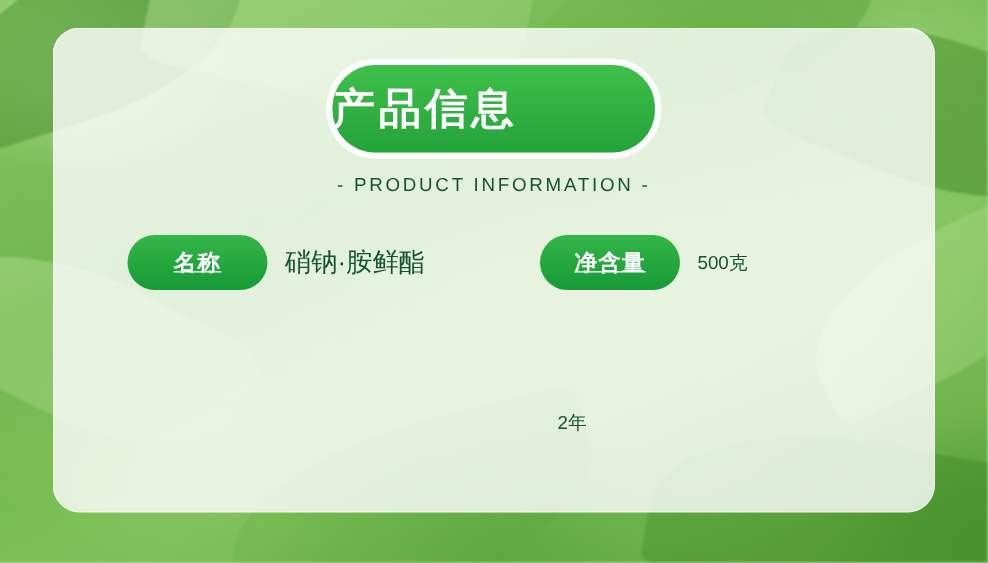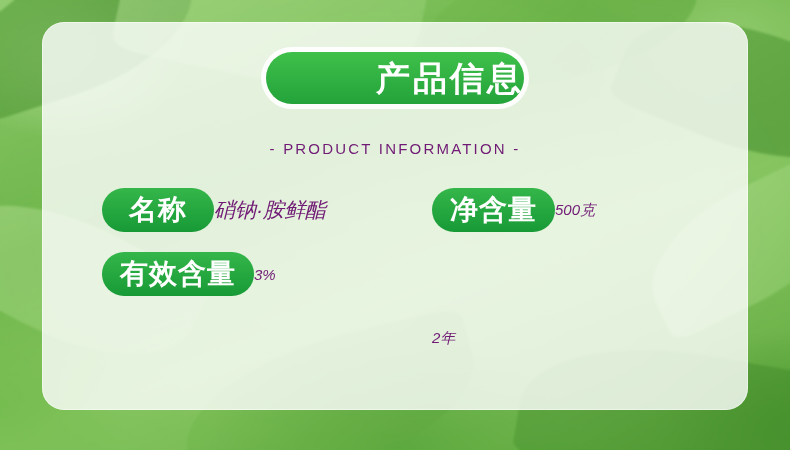--- a/index.html
+++ b/index.html
@@ -61,43 +61,43 @@
     box-shadow: 0 0 0 1px rgba(255,255,255,0.45) inset;
   }
 
   
   .title-pill {
     position: absolute;
     left: 50%;
     transform: translateX(-50%);
     top: 30px;
     width: 258px;
-    height: 52px;
+    height: 70px;
     border-radius: 34px;
     background: linear-gradient(180deg,#3fc04a 0%, #23a33a 100%);
     box-shadow: 0 0 0 5px rgba(255,255,255,0.92);
     display: flex;
     align-items: center;
-    justify-content: flex-end;
+    justify-content: flex-start;
   }
   .title-pill .title-text {
     color: #ffffff;
     font-size: 34px;
     font-weight: bold;
     letter-spacing: 3px;
     line-height: 1;
     white-space: nowrap;
   }
 
   .subtitle {
     position: absolute;
     left: 50%;
     transform: translateX(-50%);
     top: 118px;
-    color: #701a75;
+    color: #14532d;
     font-size: 15px;
     letter-spacing: 2.2px;
     white-space: nowrap;
     font-family: "Liberation Sans", sans-serif;
   }
 
   
   .specs {
     position: absolute;
     left: 60px;
@@ -115,39 +115,40 @@
     height: 44px;
     top: 6px;
   }
   .spec-cell.left  { left: 0; }
   .spec-cell.right { left: 330px; }
 
   .label-pill {
     border-radius: 22px;
     background: linear-gradient(180deg,#35b64a 0%, #179a36 100%);
     color: #fff;
-    font-size: 28px;
+    font-size: 18px;
     font-weight: bold;
     letter-spacing: 1px;
     display: flex;
     align-items: center;
     justify-content: center;
     height: 44px;
     padding: 15px 18px;
     min-width: 112px;
     box-sizing: border-box;
     white-space: nowrap;
+    text-decoration: underline;
   }
   .label-pill.wide { min-width: 150px; }
 
   .value {
-    color: #701a75;
+    color: #14532d;
     font-size: 21px;
-    white-space: nowrap;
-    font-style: italic;
+    margin-left: 14px;
+    white-space: nowrap;
   }
   .value.num {
     font-size: 15px;
   }
 </style>
 </head>
 <body>
 
 <div id="stage">
 
@@ -178,24 +179,20 @@
           <span class="label-pill">名称</span>
           <span class="value">硝钠·胺鲜酯</span>
         </div>
         <div class="spec-cell right">
           <span class="label-pill">净含量</span>
           <span class="value num">500克</span>
         </div>
       </div>
 
       <div class="spec-row">
-        <div class="spec-cell left">
-          <span class="label-pill wide">有效含量</span>
-          <span class="value num">3%</span>
-        </div>
       </div>
 
       <div class="spec-row">
         <div class="spec-cell right">
           <span class="value num">2年</span>
         </div>
       </div>
 
     </div>
   </div>

